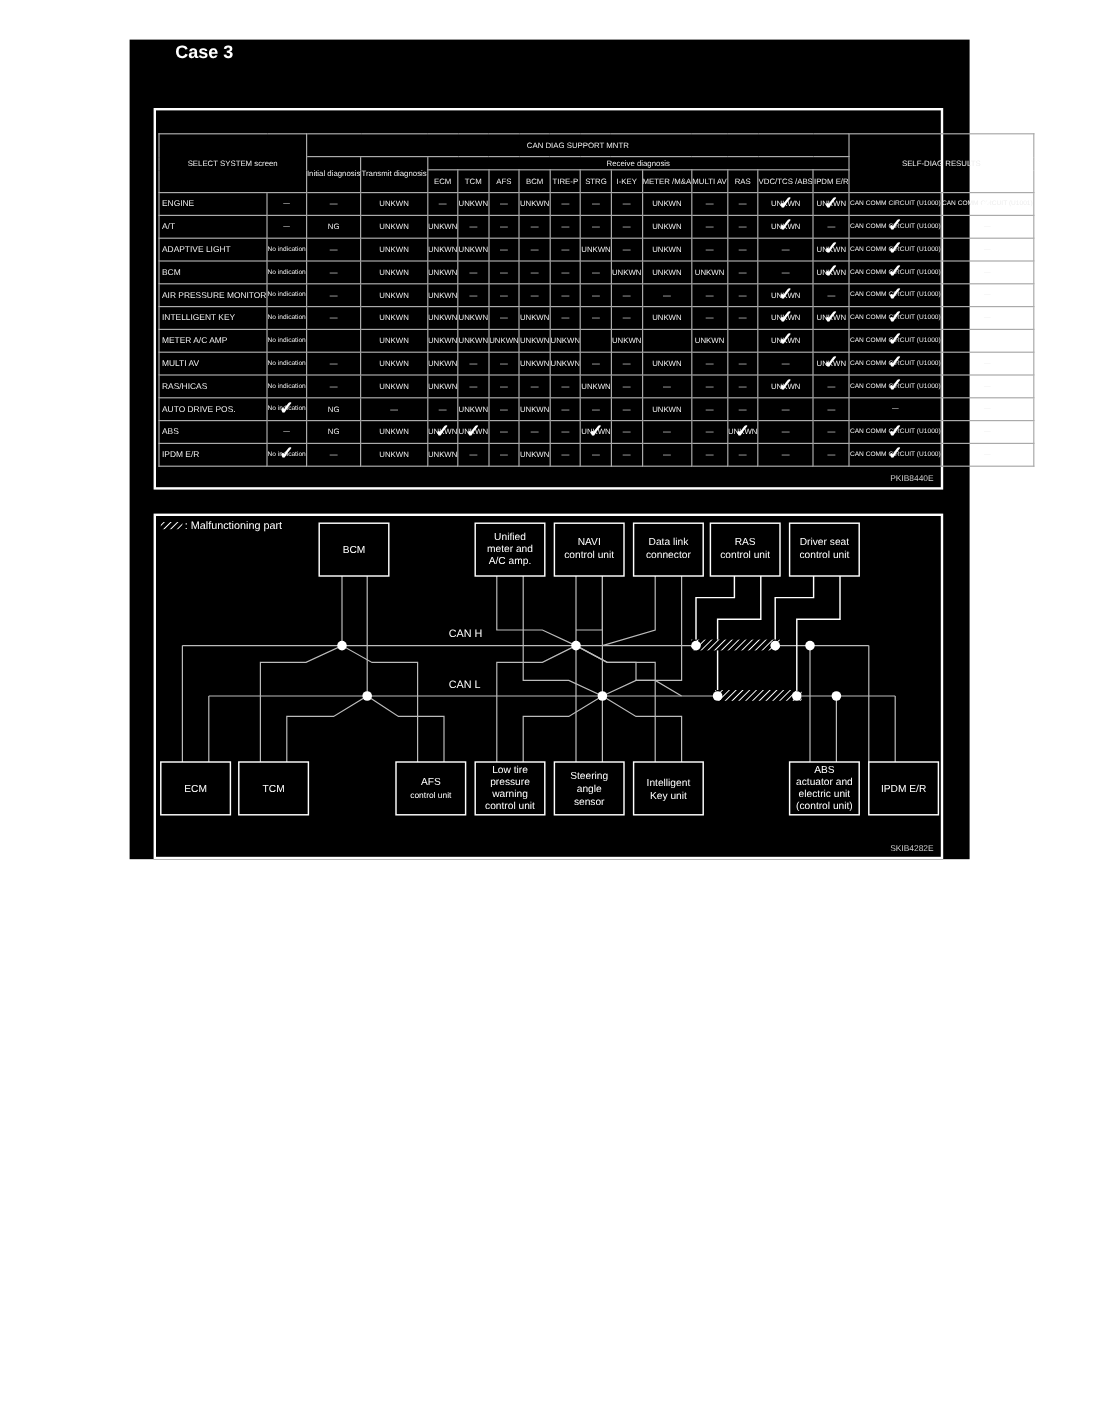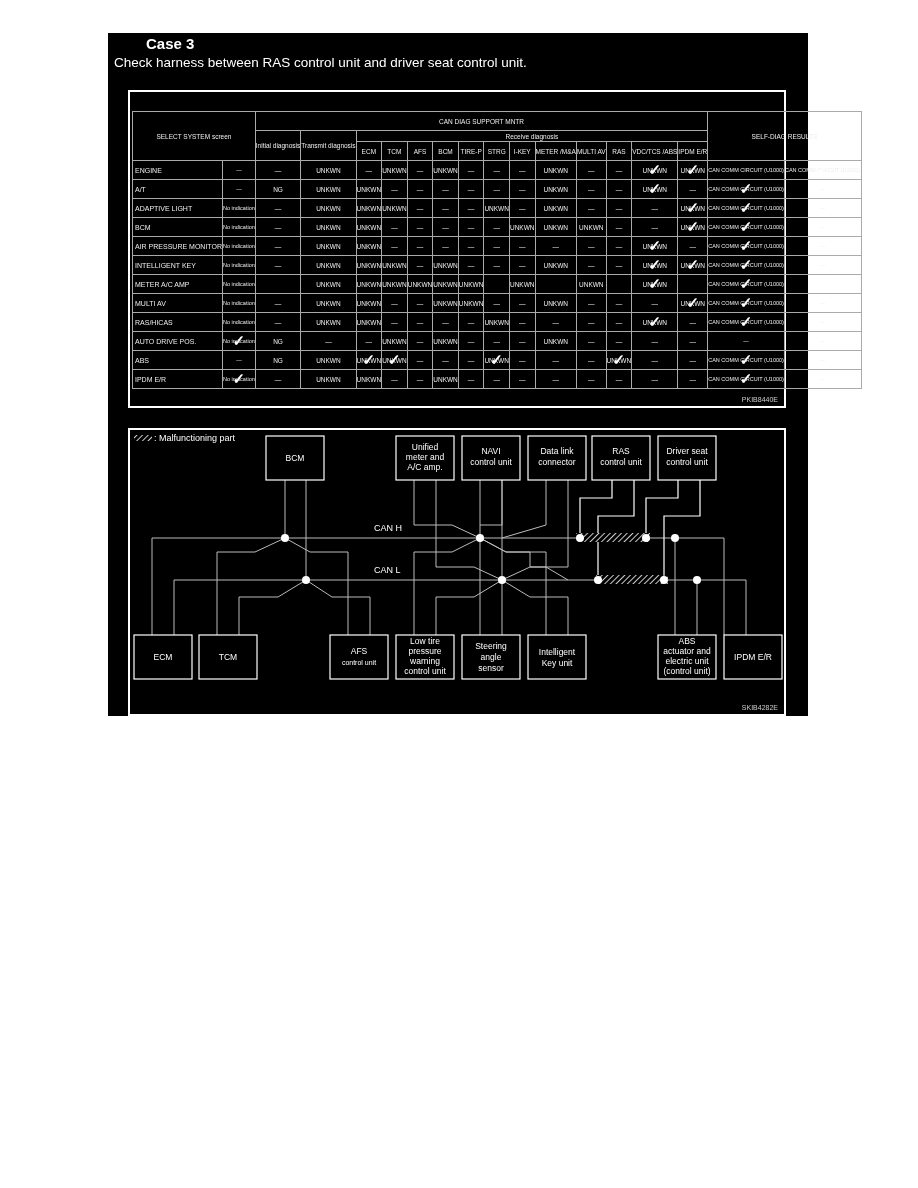--- a/index.html
+++ b/index.html
@@ -19,21 +19,20 @@
   .chk { position:absolute; left:50%; top:50%; transform:translate(-50%,-55%); font-size:15px; font-weight:bold; color:#fff; line-height:1; pointer-events:none; }
   .sd { font-size:5.5px; line-height:6px; }
   .ni { font-size:5.5px; line-height:6px; }
   svg text { font-family:"Liberation Sans", sans-serif; fill:#fff; }
 </style>
 </head>
 <body>
 
 <div class="page">
   <div class="case-title">Case 3</div>
-  <div class="case-desc">Check harness between RAS control unit and driver seat control unit.</div>
 
   <div class="panel panel-top">
     <table class="diag" id="diagtable">
       <thead>
         <tr>
           <th rowspan="3" colspan="2" style="width:100px">SELECT SYSTEM screen</th>
           <th colspan="14">CAN DIAG SUPPORT MNTR</th>
           <th rowspan="3" colspan="2" style="width:132px">SELF-DIAG RESULTS</th>
         </tr>
         <tr>

